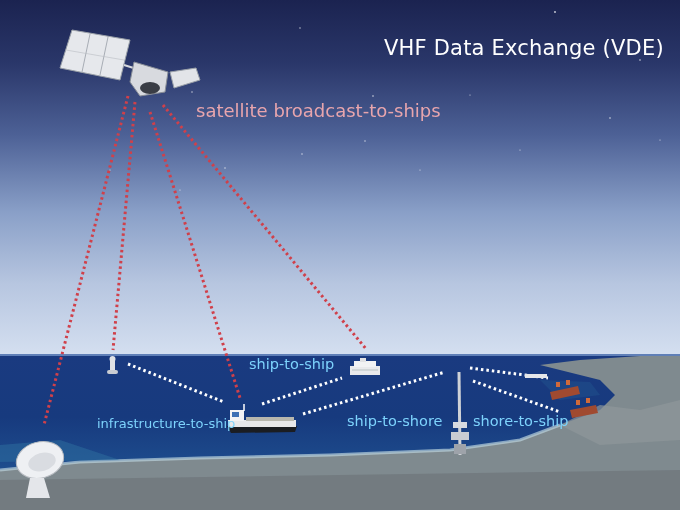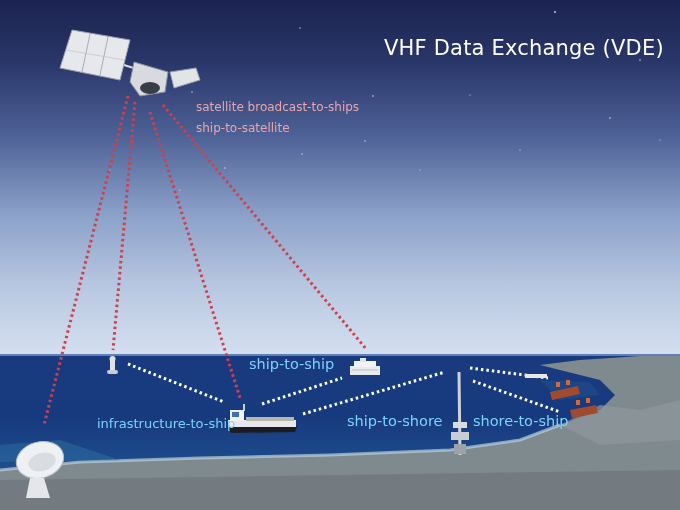--- a/index.html
+++ b/index.html
@@ -6,21 +6,21 @@
   body { width: 680px; height: 510px; overflow: hidden; background: #1c2550; }
   .stage { position: relative; width: 680px; height: 510px; overflow: hidden;
     font-family: "DejaVu Sans", sans-serif; }
   .sky { position: absolute; left: 0; top: 0; width: 680px; height: 355px;
     background: linear-gradient(180deg, #1b2350 0%, #2a376a 18%, #4d6196 38%, #8aa0c8 60%, #b7c6e0 80%, #d4dff0 100%); }
   .sea { position: absolute; left: 0; top: 355px; width: 680px; height: 155px;
     background: linear-gradient(180deg, #1a3a80 0%, #173a7e 40%, #1d4b8c 70%, #2a5c98 100%); }
   .horizon { position: absolute; left: 0; top: 354px; width: 680px; height: 2px; background: #5f7fb7; }
   svg.overlay { position: absolute; left: 0; top: 0; }
   .title { position: absolute; left: 384px; top: 36px; color: #ffffff; font-size: 21px; white-space: nowrap; letter-spacing: 0.2px; }
-  .sat-label { position: absolute; color: #e8a5ad; font-size: 12px; white-space: nowrap; }
+  .sat-label { position: absolute; color: #e8a5ad; font-size: 18px; white-space: nowrap; }
   .link-label { position: absolute; color: #7dd3fc; font-size: 13px; white-space: nowrap; }
   .link-label.big { font-size: 14.5px; }
 </style>
 </head>
 <body>
 
 <div class="stage">
   <div class="sky"></div>
   <div class="sea"></div>
   <div class="horizon"></div>
@@ -122,19 +122,18 @@
       <polygon points="570,410 596,405 598,413 572,418" fill="#a04a30"></polygon>
       <rect x="576" y="400" width="4" height="5" fill="#d06a3a"></rect>
       <rect x="586" y="398" width="4" height="5" fill="#d06a3a"></rect>
       <rect x="525" y="374" width="22" height="4" fill="#e6e7ea"></rect>
     </g>
   </svg>
 
   <div class="title">VHF Data Exchange (VDE)</div>
 
   <div class="sat-label" style="left:196px; top:100px;">satellite broadcast-to-ships</div>
-  <div class="sat-label" style="left:196px; top:121px;">ship-to-satellite</div>
 
   <div class="link-label" style="left:97px; top:400px;margin-top:16px;">infrastructure-to-ship</div>
   <div class="link-label big" style="left:249px; top:356px;">ship-to-ship</div>
   <div class="link-label big" style="left:473px; top:413px;">shore-to-ship</div>
   <div class="link-label big" style="left:347px; top:413px;">ship-to-shore</div>
 </div>
 
 </body></html>

